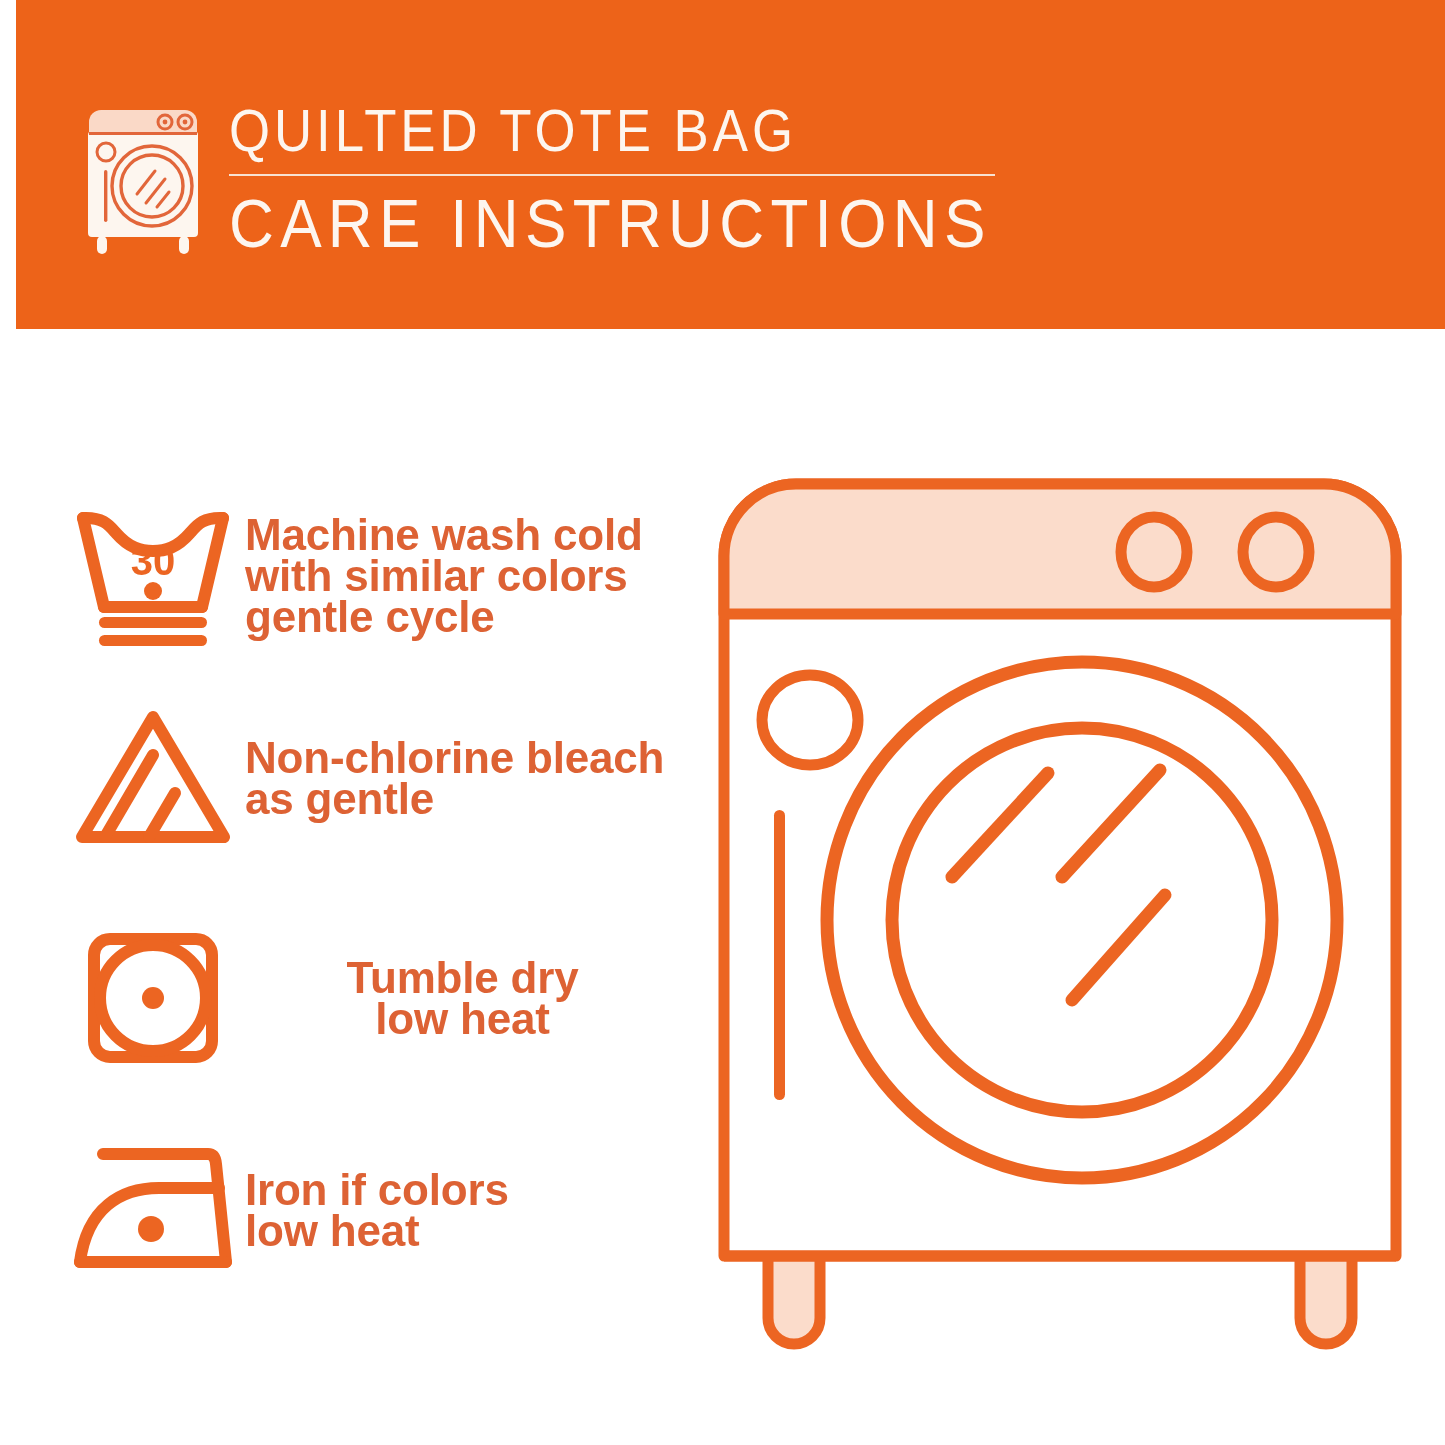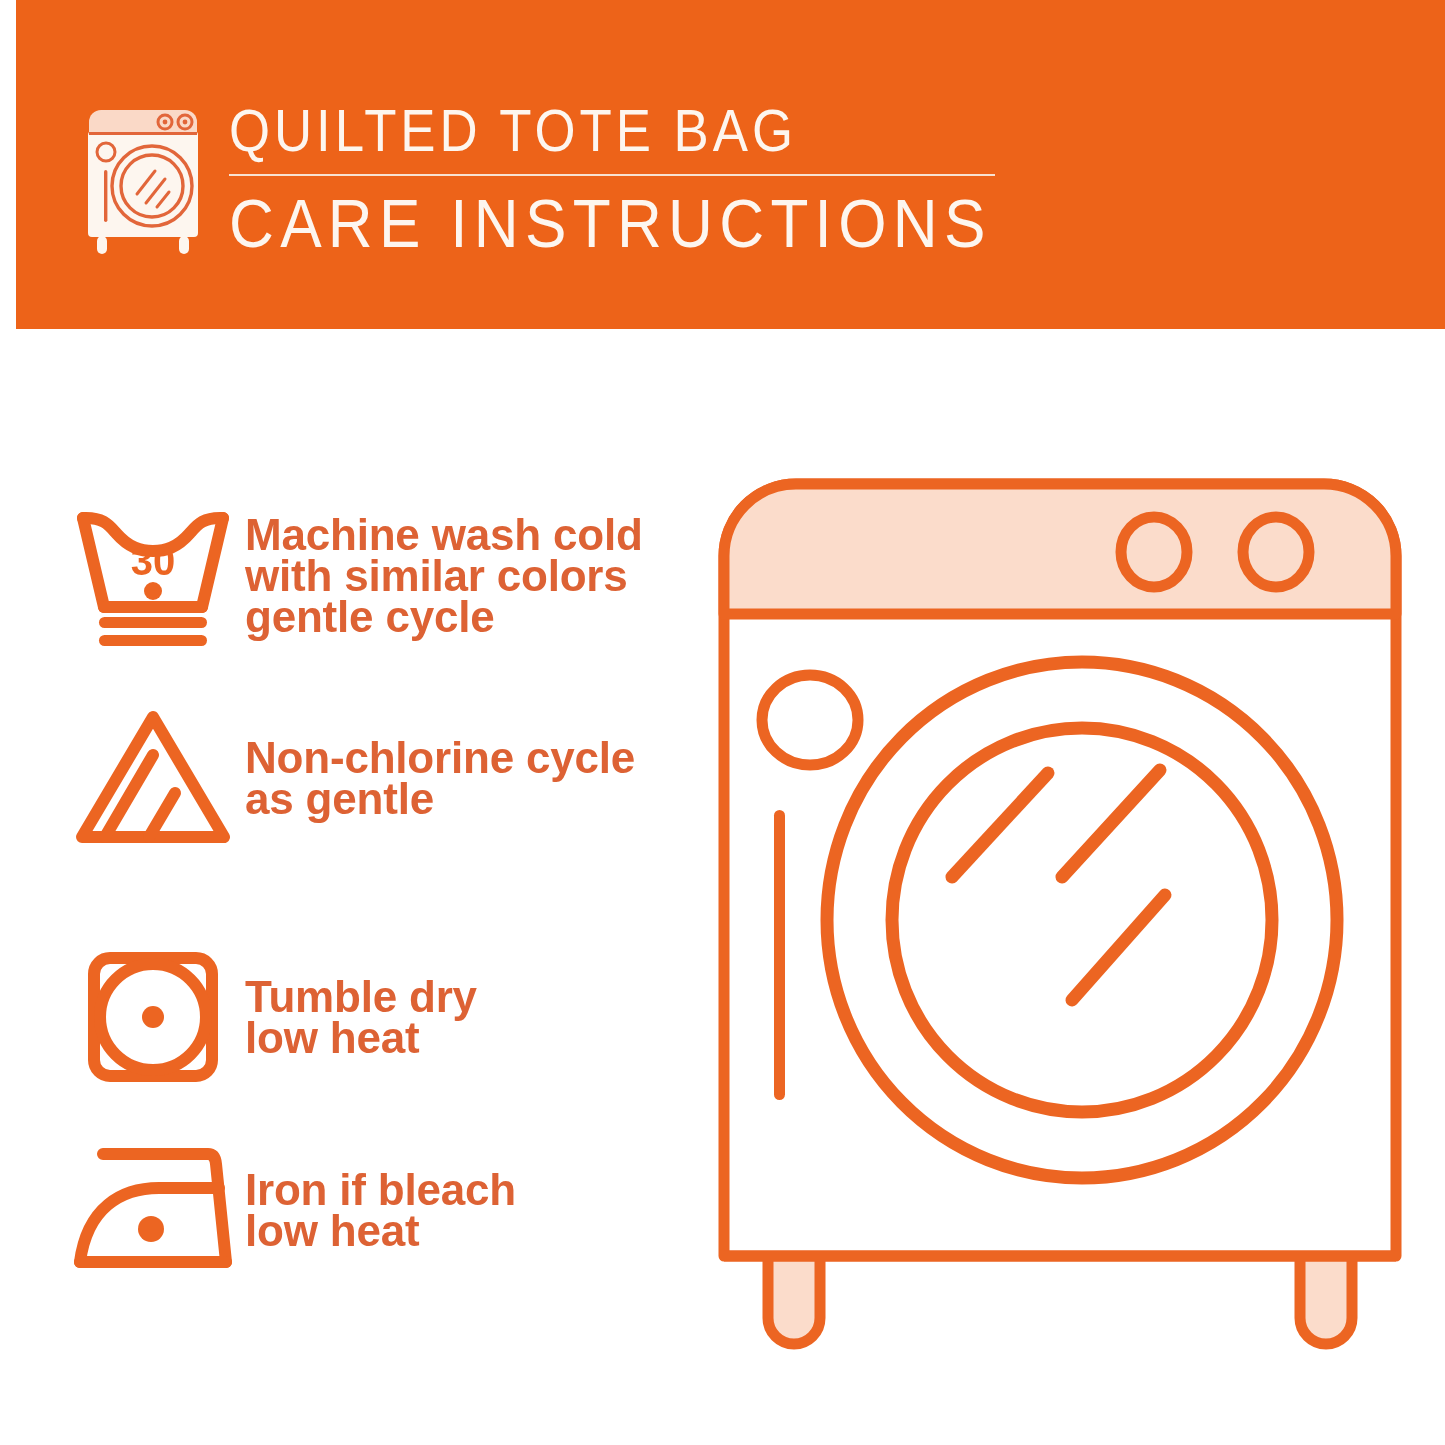--- a/index.html
+++ b/index.html
@@ -90,21 +90,21 @@
   .care-row {
     position: absolute;
     left: 60px;
     width: 620px;
     display: flex;
     align-items: center;
   }
 
   .care-row-1 { top: 150px; }
   .care-row-2 { top: 358px; }
-  .care-row-3 { top: 592px; }
+  .care-row-3 { top: 573px; text-align: center; }
   .care-row-4 { top: 795px; }
 
   .care-icon-slot {
     width: 185px;
     flex: 0 0 185px;
     display: flex;
     align-items: center;
     justify-content: center;
   }
 
@@ -205,21 +205,21 @@
       <div class="care-icon-slot">
         <svg viewBox="0 0 180 150" width="180" height="150" aria-hidden="true">
           <g fill="none" stroke="#EC6522" stroke-width="12" stroke-linejoin="round" stroke-linecap="round">
             <path d="M90 14 L 161 134 L 19 134 Z"></path>
             <line x1="90" y1="52" x2="42" y2="134"></line>
             <line x1="112" y1="90" x2="86" y2="134"></line>
           </g>
         </svg>
       </div>
       <div class="care-text">
-        <div>Non-chlorine cycle</div>
+        <div>Non-chlorine bleach</div>
         <div>as gentle</div>
       </div>
     </div>
 
     <div class="care-row care-row-3">
       <div class="care-icon-slot">
         <svg viewBox="0 0 160 160" width="160" height="160" aria-hidden="true">
           <rect x="21" y="21" width="118" height="118" rx="16" fill="none" stroke="#EC6522" stroke-width="12"></rect>
           <circle cx="80" cy="80" r="53" fill="none" stroke="#EC6522" stroke-width="12"></circle>
           <circle cx="80" cy="80" r="11" fill="#EC6522"></circle>
@@ -238,21 +238,21 @@
 
             <path d="M40 14 L 145 14 Q 152 14 153 24 L 163 122"></path>
 
             <path d="M17 122 C 24 68 58 48 96 48 L 156 48"></path>
             <line x1="17" y1="122" x2="163" y2="122"></line>
           </g>
           <circle cx="88" cy="89" r="13" fill="#EC6522"></circle>
         </svg>
       </div>
       <div class="care-text">
-        <div>Iron if bleach</div>
+        <div>Iron if colors</div>
         <div>low heat</div>
       </div>
     </div>
 
   </div>
 
   <div class="machine-wrap">
     <svg viewBox="0 0 700 900" width="700" height="900" aria-hidden="true">
 
       <g>

